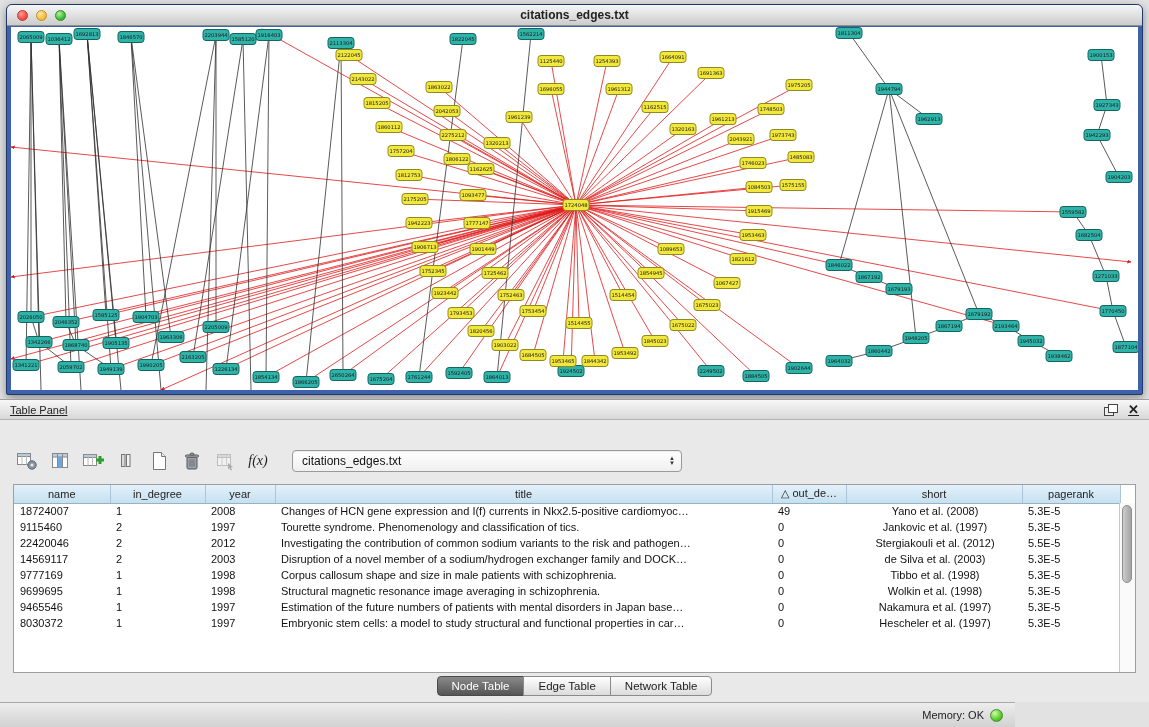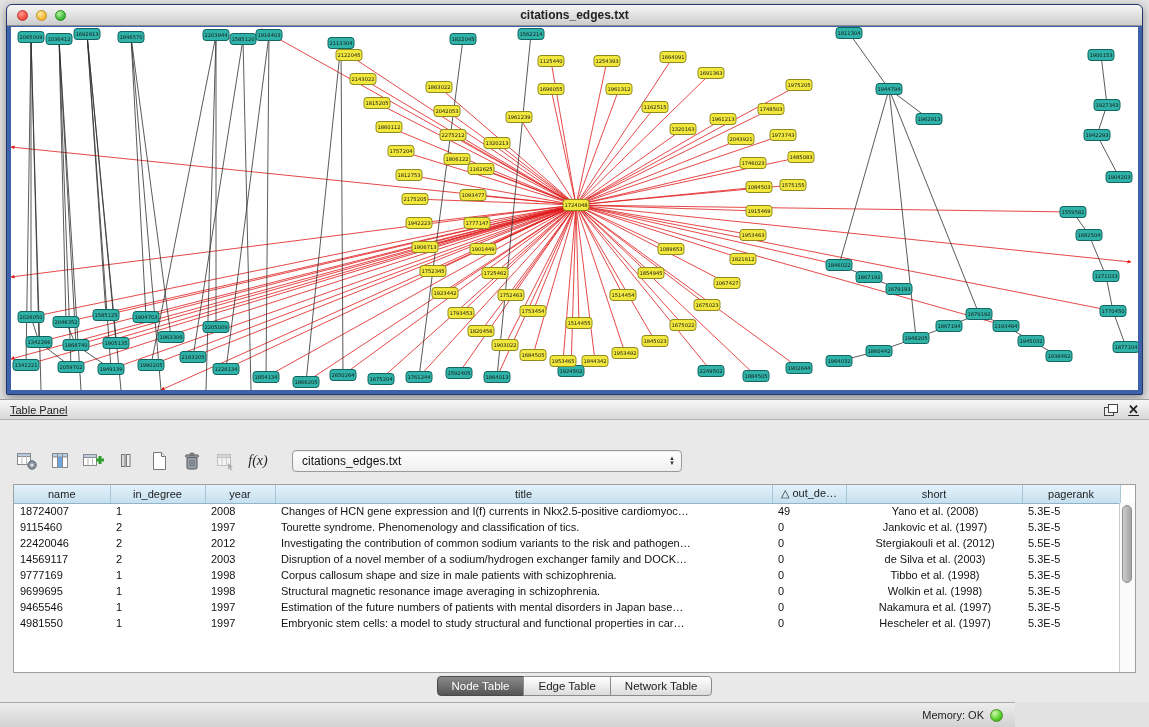--- a/index.html
+++ b/index.html
@@ -634,21 +634,21 @@
             <tr>
               <td class="c0 b0">9465546</td>
               <td class="c1 b1">1</td>
               <td class="c2 b2">1997</td>
               <td class="c3 b3">Estimation of the future numbers of patients with mental disorders in Japan base…</td>
               <td class="c4 b4">0</td>
               <td class="c5 b5">Nakamura et al. (1997)</td>
               <td class="c6 b6">5.3E-5</td>
             </tr>
             <tr>
-              <td class="c0 b0">4981550</td>
+              <td class="c0 b0">8030372</td>
               <td class="c1 b1">1</td>
               <td class="c2 b2">1997</td>
               <td class="c3 b3">Embryonic stem cells: a model to study structural and functional properties in car…</td>
               <td class="c4 b4">0</td>
               <td class="c5 b5">Hescheler et al. (1997)</td>
               <td class="c6 b6">5.3E-5</td>
             </tr>
           </tbody>
       </table>
       <div class="vscroll">

